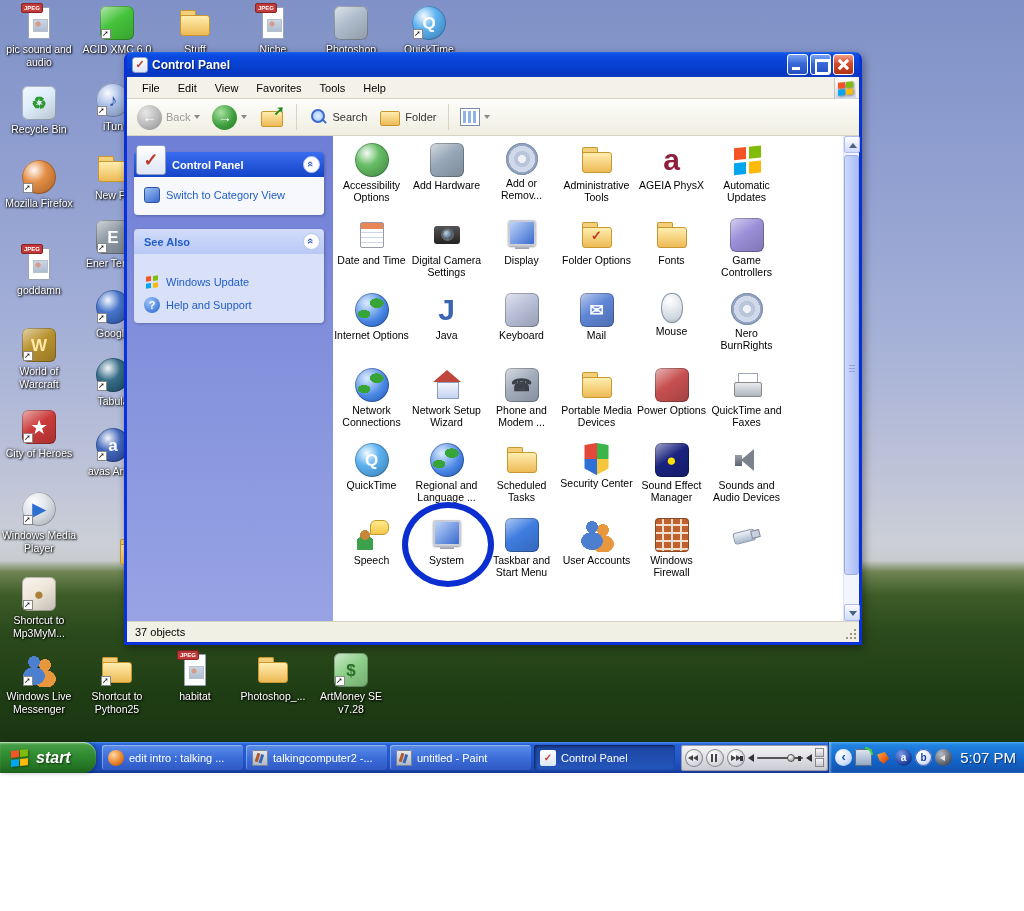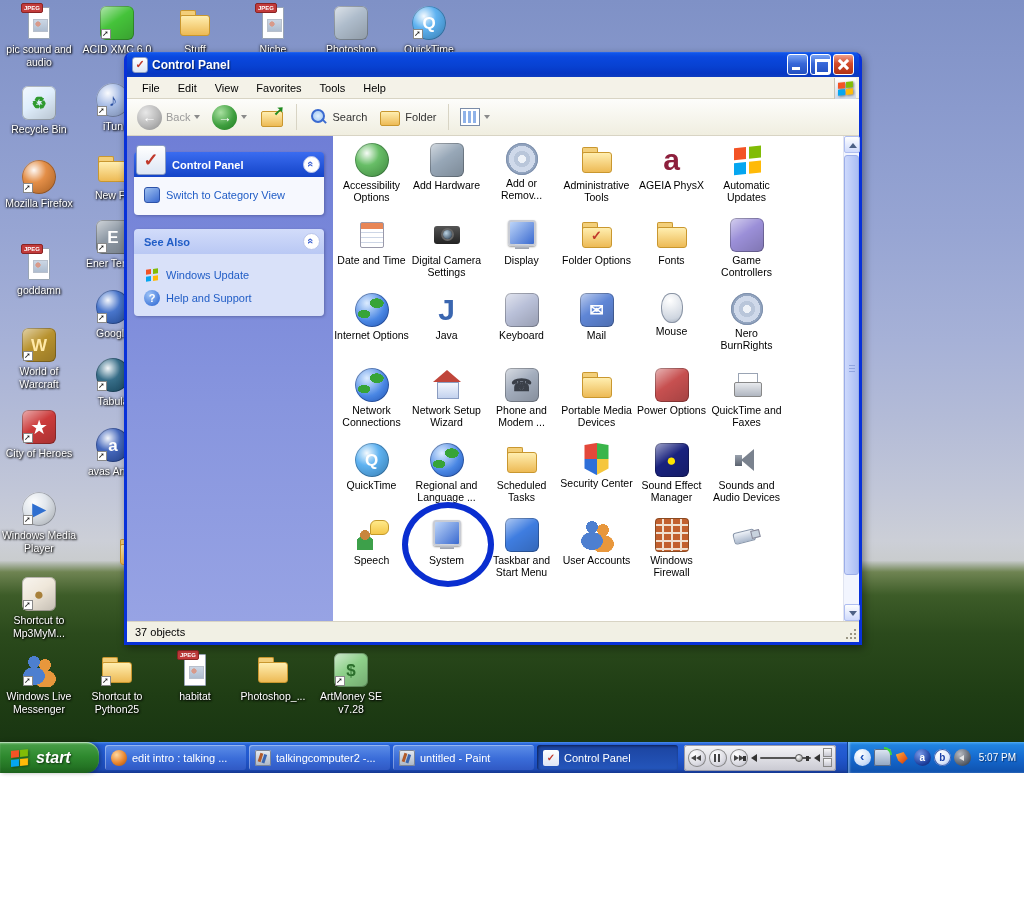--- a/index.html
+++ b/index.html
@@ -137,21 +137,21 @@
   .sp-head { height:25px; border-radius:4px 4px 0 0; display:flex; align-items:center; position:relative; }
   .sp-head1 { background:linear-gradient(#3a6cf0,#1444c8); padding-left:38px; }
   .sp-head1 .sp-title { color:#fff; font-weight:bold; font-size:11px; }
   .sp-bigicon { position:absolute; left:2px; top:-7px; width:30px; height:30px; z-index:2; }
   .sp-bigicon b { font-size:18px; }
   .chev { position:absolute; right:4px; top:4px; width:17px; height:17px; border-radius:50%; background:#fff; border:1px solid #b8c4ea; display:flex; align-items:center; justify-content:center; }
   .chev::after { content:"«"; color:#3a5fd0; font-weight:bold; font-size:11px; transform:rotate(90deg); margin-top:-1px; }
   .sp-body1 { background:#f6f8fe; border-radius:0 0 4px 4px; padding:10px 4px 12px 10px; }
   .sp-head2 { background:linear-gradient(#d2dcfa,#b9c8f4); padding-left:10px; }
   .sp-head2 .sp-title { color:#215dc6; font-weight:bold; font-size:11px; }
-  .sp-body2 { background:#d9e1f9; border-radius:0 0 4px 4px; padding:13px 4px 10px 10px; display:flex; flex-direction:column; gap:7px; }
+  .sp-body2 { background:#d9e1f9; border-radius:0 0 4px 4px; padding:20px 4px 10px 10px; display:flex; flex-direction:column; gap:7px; }
   .sp-item { display:flex; align-items:center; gap:6px; }
   .sp-item span.lnk { color:#215dc6; font-size:11px; }
 
   .cpgrid { flex:1; overflow:hidden; padding:7px 0 0 1px; display:grid; grid-template-columns:repeat(6,75px); grid-auto-rows:75px; justify-items:center; background:#fff; }
   .cpitem { width:75px; display:flex; flex-direction:column; align-items:center; text-align:center; }
   .cplabel { margin-top:2px; font-size:10.5px; line-height:12px; color:#000; }
 
   .vscroll { width:16px; flex:none; background:#f2f5fe; border-left:1px solid #e0e4f0; display:flex; flex-direction:column; }
   .sbtn { width:16px; height:17px; background:linear-gradient(#fdfefe,#cfdafc); border:1px solid #aebdf0; border-radius:2px; position:relative; }
   .sbtn::after { content:""; position:absolute; left:4px; }
@@ -216,21 +216,21 @@
   .tr-chev::after { content:"‹"; color:#1a4fb8; font-weight:bold; font-size:13px; margin-top:-2px; }
   .tr-net { background:linear-gradient(#dfe8f4,#8fa4c0); border-radius:2px; box-shadow:inset 0 0 0 1px #5a6c88; }
   .tr-net::after { content:""; position:absolute; right:-1px; top:-2px; width:6px; height:6px; border:2px solid #3fd43f; border-left:none; border-bottom:none; border-radius:0 8px 0 0; }
   .tr-orange { background:none; }
   .tr-orange::before { content:""; position:absolute; left:2px; top:3px; width:12px; height:12px; background:linear-gradient(135deg,#ffb23c,#e8621c 60%,#b23808); clip-path:polygon(0 20%,65% 0,100% 55%,55% 100%,20% 70%); }
   .tr-avast { border-radius:50%; background:radial-gradient(circle at 35% 30%,#7a9ae8,#1d3f9e 65%,#0e2358); }
   .tr-disc { border-radius:50%; background:radial-gradient(circle at 35% 30%,#fff,#dfe8fa 55%,#8aa4d8); box-shadow:inset 0 0 0 1px #3a5fb0; }
   .tr-disc b { color:#1a3fa8; }
   .tr-vol { border-radius:50%; background:radial-gradient(circle at 35% 30%,#b8bcc4,#585e68 65%,#2a2e36); }
   .tr-vol::after { content:""; position:absolute; left:5px; top:6px; width:0; height:0; border-right:5px solid #e8e8e8; border-top:3px solid transparent; border-bottom:3px solid transparent; }
-  .clock { color:#fff; font-size:10px; margin-left:5px; text-shadow:1px 1px 1px rgba(0,0,20,.5); white-space:nowrap; }
+  .clock { color:#fff; font-size:15px; margin-left:5px; text-shadow:1px 1px 1px rgba(0,0,20,.5); white-space:nowrap; }
 
   .flag { width:20px; height:18px; position:relative; flex:none; transform:skewY(-6deg); background-repeat:no-repeat; background-image:
       linear-gradient(#f35325,#f35325),linear-gradient(#81bc06,#81bc06),
       linear-gradient(#05a6f0,#05a6f0),linear-gradient(#ffba08,#ffba08);
       background-position:1px 1px,10px 1px,1px 10px,10px 10px; background-size:8px 7px;
       filter:drop-shadow(1px 1px 1px rgba(0,0,0,.45)); }
   .flag-s { width:17px; height:17px; background-size:7px 6px; background-position:1px 2px,9px 2px,1px 9px,9px 9px; }
 </style>
 </head>
 <body>

